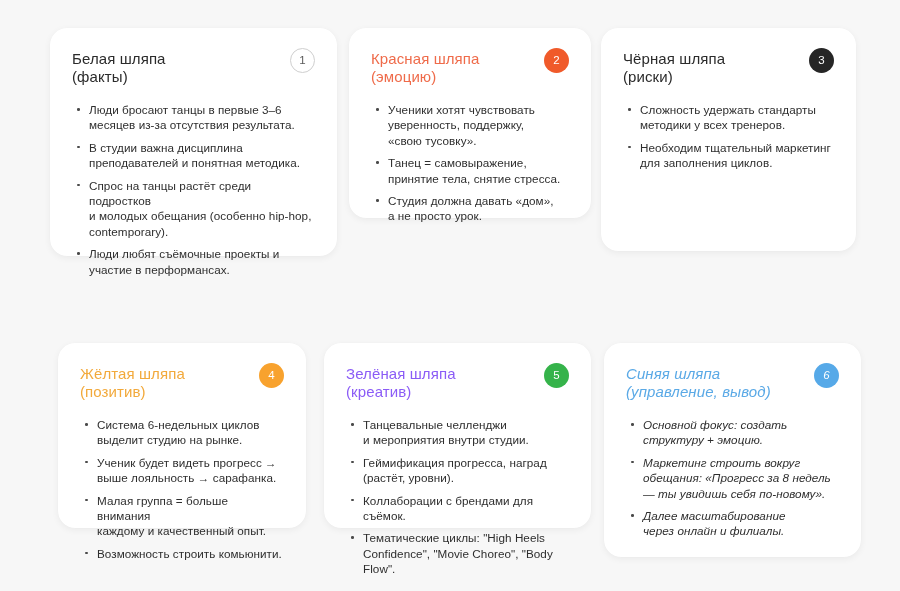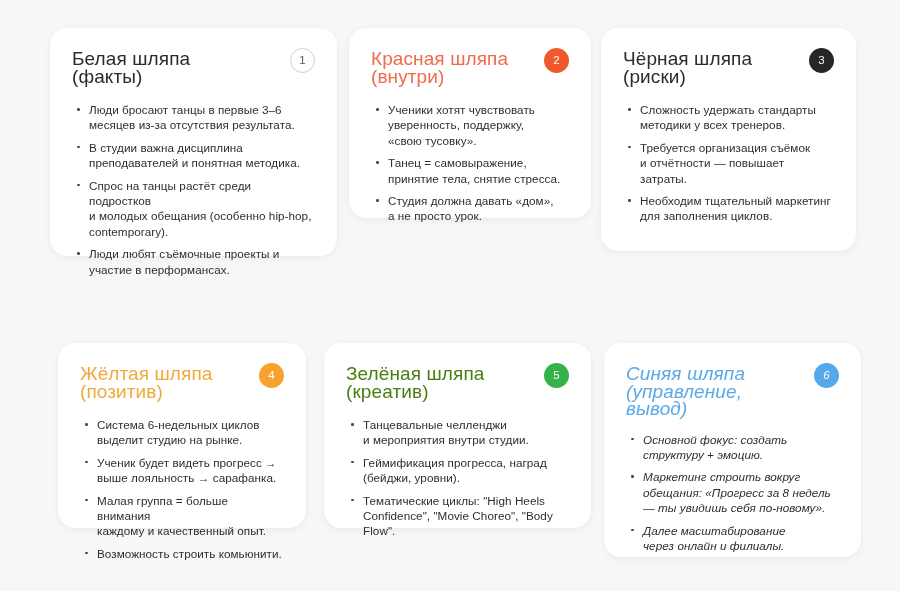--- a/index.html
+++ b/index.html
@@ -38,21 +38,21 @@
   .card-4 { left: 58px;  top: 343px; width: 248px; height: 185px; }
   .card-5 { left: 324px; top: 343px; width: 267px; height: 185px; }
   .card-6 { left: 604px; top: 343px; width: 257px; height: 214px; font-style: italic; }
 
   .card-head {
     position: relative;
     min-height: 38px;
   }
 
   .card-title {
-    font-size: 19px;
+    font-size: 15px;
     line-height: 17.5px;
     font-weight: 400;
     color: #2b2b2b;
     letter-spacing: 0.1px;
     padding-right: 46px;
     white-space: pre-line;
   }
 
   .badge {
     position: absolute;
@@ -121,21 +121,21 @@
 и молодых обещания (особенно hip-hop,
 contemporary).</span></li>
       <li><span class="dot"></span><span>Люди любят съёмочные проекты и
 участие в перформансах.</span></li>
     </ul>
   </div>
 
   <div class="hat-card card-2">
     <div class="card-head">
       <div class="card-title" style="color: rgb(239, 107, 74);">Красная шляпа
-(внутри)</div>
+(эмоцию)</div>
       <div class="badge" style="color: rgb(255, 255, 255); background: rgb(240, 90, 42); border: none;">2</div>
     </div>
     <ul class="bullets">
       <li><span class="dot"></span><span>Ученики хотят чувствовать
 уверенность, поддержку,
 «свою тусовку».</span></li>
       <li><span class="dot"></span><span>Танец = самовыражение,
 принятие тела, снятие стресса.</span></li>
       <li><span class="dot"></span><span>Студия должна давать «дом»,
 а не просто урок.</span></li>
@@ -144,22 +144,20 @@
 
   <div class="hat-card card-3">
     <div class="card-head">
       <div class="card-title" style="color: rgb(43, 43, 43);">Чёрная шляпа
 (риски)</div>
       <div class="badge" style="color: rgb(255, 255, 255); background: rgb(38, 38, 38); border: none;">3</div>
     </div>
     <ul class="bullets">
       <li><span class="dot"></span><span>Сложность удержать стандарты
 методики у всех тренеров.</span></li>
-      <li><span class="dot"></span><span>Требуется организация съёмок
-и отчётности — повышает затраты.</span></li>
       <li><span class="dot"></span><span>Необходим тщательный маркетинг
 для заполнения циклов.</span></li>
     </ul>
   </div>
 
   <div class="hat-card card-4">
     <div class="card-head">
       <div class="card-title" style="color: rgb(242, 169, 59);">Жёлтая шляпа
 (позитив)</div>
       <div class="badge" style="color: rgb(255, 255, 255); background: rgb(248, 162, 46); border: none;">4</div>
@@ -170,29 +168,30 @@
       <li><span class="dot"></span><span>Ученик будет видеть прогресс →
 выше лояльность → сарафанка.</span></li>
       <li><span class="dot"></span><span>Малая группа = больше внимания
 каждому и качественный опыт.</span></li>
       <li><span class="dot"></span><span>Возможность строить комьюнити.</span></li>
     </ul>
   </div>
 
   <div class="hat-card card-5">
     <div class="card-head">
-      <div class="card-title" style="color: #4d7c0f;">Зелёная шляпа
+      <div class="card-title" style="color: #8b5cf6;">Зелёная шляпа
 (креатив)</div>
       <div class="badge" style="color: rgb(255, 255, 255); background: rgb(53, 179, 74); border: none;">5</div>
     </div>
     <ul class="bullets">
       <li><span class="dot"></span><span>Танцевальные челленджи
 и мероприятия внутри студии.</span></li>
       <li><span class="dot"></span><span>Геймификация прогресса, наград
-(бейджи, уровни).</span></li>
+(растёт, уровни).</span></li>
+      <li><span class="dot"></span><span>Коллаборации с брендами для съёмок.</span></li>
       <li><span class="dot"></span><span>Тематические циклы: "High Heels
 Confidence", "Movie Choreo", "Body Flow".</span></li>
     </ul>
   </div>
 
   <div class="hat-card card-6">
     <div class="card-head">
       <div class="card-title" style="color: rgb(90, 169, 230);">Синяя шляпа
 (управление, вывод)</div>
       <div class="badge" style="color: rgb(255, 255, 255); background: rgb(86, 169, 232); border: none;">6</div>

